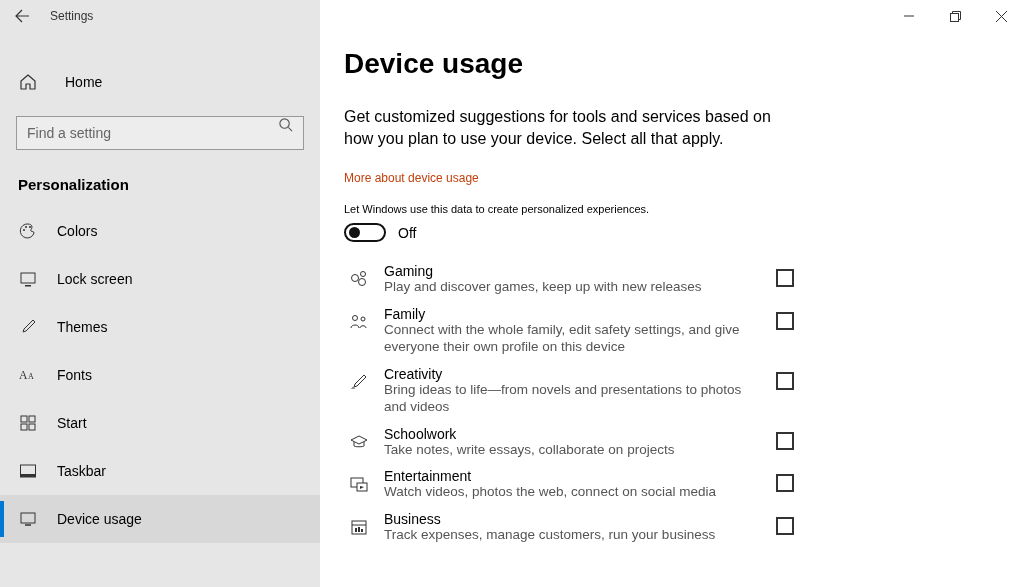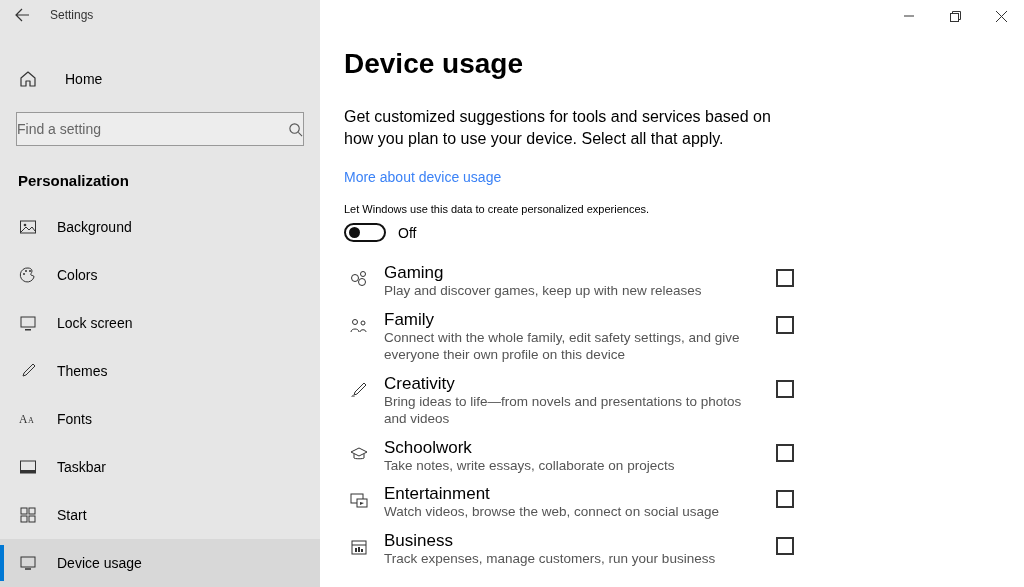--- a/index.html
+++ b/index.html
@@ -48,22 +48,21 @@
   .home-row .icon { width: 18px; height: 18px; display:flex; align-items:center; justify-content:center;}
   .search-wrap {
     margin: 12px 16px 0 16px;
   }
   .search {
     width: 100%;
     height: 34px;
     border: 1px solid #999;
     background: #ededed;
     display: flex;
-    align-items: center;
-    padding: 0 0;
+    padding: 0 10px;
     justify-content: space-between;
     gap: 35px;
   }
   .search input {
     border: none;
     background: transparent;
     outline: none;
     font-size: 14px;
     width: 240px;
     color: #333;
@@ -121,22 +120,22 @@
     margin-top: 48px;
     margin-bottom: 26px;
   }
   .desc {
     max-width: 430px;
     font-size: 16px;
     line-height: 1.35;
     margin-bottom: 20px;
   }
   .link {
-    color: #3b82f6;
-    font-size: 14px;
+    color: #c2410c;
+    font-size: 12px;
     cursor: pointer;
     display: inline-block;
     margin-bottom: 18px;
   }
   .toggle-label {
     font-size: 11px;
     margin-bottom: 8px;
   }
   .toggle-row {
     display: flex;
@@ -175,21 +174,21 @@
     padding-top: 6px;
     color: #333;
     flex-shrink: 0;
   }
   .usage-item .texts {
     flex: 1;
     padding-left: 10px;
     padding-right: 10px;
   }
   .usage-item .title {
-    font-size: 17px;
+    font-size: 14px;
   }
   .usage-item .sub {
     font-size: 13.5px;
     color: #555;
     line-height: 1.25;
   }
   .usage-item .check {
     width: 18px; height: 18px;
     border: 2px solid #333;
     margin-top: 6px;
@@ -231,30 +230,20 @@
       </span>
     </div>
   </div>
 
   <div class="category-label">Personalization</div>
 
   <div class="nav">
     <div class="nav-item">
       <span class="icon">
         <svg width="18" height="18" viewBox="0 0 18 18">
-            <rect x="1.5" y="3" width="15" height="12" stroke="#333" fill="none"></rect>
-            <circle cx="6" cy="7" r="1.3" fill="#333"></circle>
-            <path d="M2 14 L7 9 L10 12 L13 9 L16 13" stroke="#333" fill="none"></path>
-          </svg>
-      </span>
-      <span>Background</span>
-    </div>
-    <div class="nav-item">
-      <span class="icon">
-        <svg width="18" height="18" viewBox="0 0 18 18">
             <path d="M9 2 A7 7 0 1 0 15 11 C15 9 13 10 12 9 C11 8 13 7 13 5 C13 3 11 2 9 2 Z" stroke="#333" fill="none"></path>
             <circle cx="5" cy="8" r="1" fill="#333"></circle>
             <circle cx="7" cy="5" r="1" fill="#333"></circle>
             <circle cx="11" cy="5" r="1" fill="#333"></circle>
           </svg>
       </span>
       <span>Colors</span>
     </div>
     <div class="nav-item">
       <span class="icon">
@@ -274,40 +263,40 @@
       <span>Themes</span>
     </div>
     <div class="nav-item">
       <span class="icon">
         <svg width="20" height="16" viewBox="0 0 20 16">
             <text x="0" y="13" font-size="13" font-family="serif" fill="#333">A</text>
             <text x="10" y="13" font-size="9" font-family="serif" fill="#333">A</text>
           </svg>
       </span>
       <span>Fonts</span>
-    </div>
-    <div class="nav-item">
-      <span class="icon">
-        <svg width="18" height="18" viewBox="0 0 18 18">
-            <rect x="1.5" y="3" width="15" height="12" stroke="#333" fill="none"></rect>
-            <rect x="1.5" y="12" width="15" height="3" fill="#333"></rect>
-          </svg>
-      </span>
-      <span>Taskbar</span>
     </div>
     <div class="nav-item">
       <span class="icon">
         <svg width="16" height="16" viewBox="0 0 16 16">
             <rect x="1" y="1" width="6" height="6" stroke="#333" fill="none"></rect>
             <rect x="9" y="1" width="6" height="6" stroke="#333" fill="none"></rect>
             <rect x="1" y="9" width="6" height="6" stroke="#333" fill="none"></rect>
             <rect x="9" y="9" width="6" height="6" stroke="#333" fill="none"></rect>
           </svg>
       </span>
       <span>Start</span>
+    </div>
+    <div class="nav-item">
+      <span class="icon">
+        <svg width="18" height="18" viewBox="0 0 18 18">
+            <rect x="1.5" y="3" width="15" height="12" stroke="#333" fill="none"></rect>
+            <rect x="1.5" y="12" width="15" height="3" fill="#333"></rect>
+          </svg>
+      </span>
+      <span>Taskbar</span>
     </div>
     <div class="nav-item active">
       <span class="icon">
         <svg width="18" height="18" viewBox="0 0 18 18">
             <rect x="2" y="3" width="14" height="10" stroke="#333" fill="none"></rect>
             <line x1="6" y1="15" x2="12" y2="15" stroke="#333" stroke-width="1.5"></line>
           </svg>
       </span>
       <span>Device usage</span>
     </div>
@@ -409,21 +398,21 @@
     <div class="usage-item">
       <span class="icon">
         <svg width="20" height="20" viewBox="0 0 20 20">
             <rect x="2" y="4" width="12" height="9" stroke="#333" fill="none"></rect>
             <rect x="8" y="9" width="10" height="8" stroke="#333" fill="#fff"></rect>
             <path d="M11 12 L15 13 L11 15 Z" fill="#333"></path>
           </svg>
       </span>
       <div class="texts">
         <div class="title">Entertainment</div>
-        <div class="sub">Watch videos, browse the web, connect on social usage</div>
+        <div class="sub">Watch videos, photos the web, connect on social media</div>
       </div>
       <div class="check"></div>
     </div>
 
     <div class="usage-item">
       <span class="icon">
         <svg width="20" height="20" viewBox="0 0 20 20">
             <rect x="3" y="4" width="14" height="13" stroke="#333" fill="none"></rect>
             <line x1="3" y1="8" x2="17" y2="8" stroke="#333"></line>
             <rect x="6" y="11" width="2" height="4" fill="#333"></rect>

